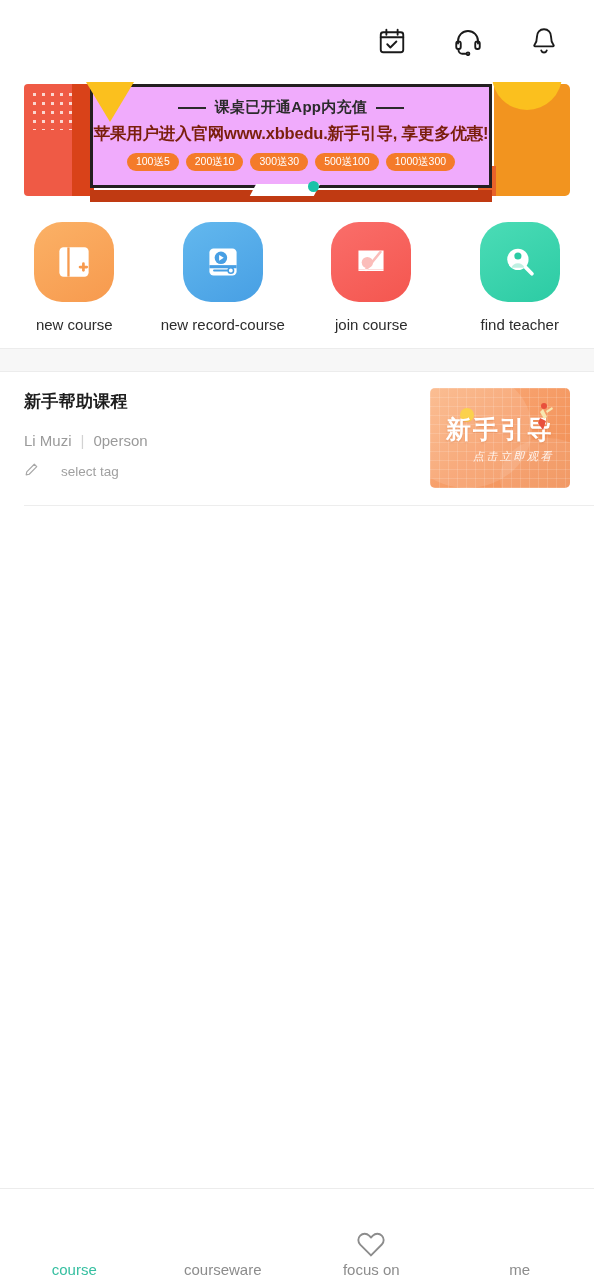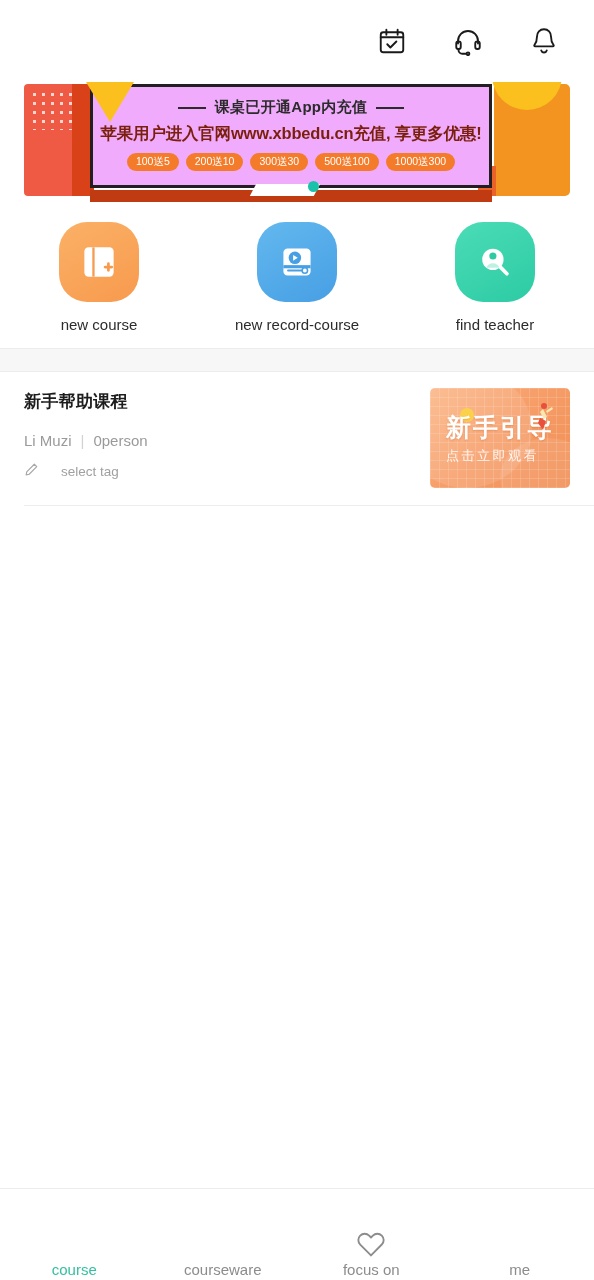--- a/index.html
+++ b/index.html
@@ -289,34 +289,35 @@
   .thumb-ball {
     position: absolute;
     left: 30px; top: 20px;
     width: 14px; height: 14px;
     border-radius: 50%;
     background: #fbd14c;
   }
   .thumb-txt {
     position: relative;
     z-index: 2;
-    text-align: left;
+    text-align: right;
     color: #ffffff;
   }
   .thumb-main {
     font-size: 25px;
     font-weight: bold;
     letter-spacing: 2px;
     text-shadow: 0 1px 2px rgba(200,90,30,.35);
   }
   .thumb-sub {
-    font-size: 13px;
+    font-size: 11px;
     letter-spacing: 2.5px;
     margin-top: 3px;
     opacity: .88;
+    font-style: italic;
   }
   .thumb-person {
     position: absolute;
     right: 16px; top: 14px;
     width: 22px; height: 30px;
     z-index: 3;
   }
 
   
   .tabbar {
@@ -383,21 +384,21 @@
       </div>
       <div class="bnr-rightstrip"></div>
       <div class="bnr-tri"></div>
 
       <div class="bnr-card">
         <div class="bnr-line1">
           <span class="dash"></span>
           <span>课桌已开通App内充值</span>
           <span class="dash"></span>
         </div>
-        <div class="bnr-line2">苹果用户进入官网www.xbbedu.cn充值, 享更多优惠!</div>
+        <div class="bnr-line2">苹果用户进入官网www.xbbedu.新手引导, 享更多优惠!</div>
         <div class="bnr-badges">
           <span class="badge">100送5</span>
           <span class="badge">200送10</span>
           <span class="badge">300送30</span>
           <span class="badge">500送100</span>
           <span class="badge">1000送300</span>
         </div>
       </div>
 
       <div class="bnr-base"></div>
@@ -427,20 +428,31 @@
           <rect x="9" y="25" width="26" height="3" fill="#479fe4"></rect>
           <circle cx="20" cy="18" r="6" fill="#479fe4"></circle>
           <path d="M18.3 15.2l4.4 2.8-4.4 2.8z" fill="#ffffff"></path>
           <rect x="12.5" y="29.2" width="19" height="1.8" rx=".9" fill="#479fe4"></rect>
           <circle cx="29.5" cy="30.1" r="2.6" fill="#ffffff" stroke="#479fe4" stroke-width="1.5"></circle>
         </svg>
       </div>
       <div class="act-label">new record-course</div>
     </div>
 
+    <div class="action">
+      <div class="act-icon red">
+        <svg width="46" height="46" viewBox="0 0 44 44">
+          <rect x="10" y="11" width="24" height="18" fill="#ffffff"></rect>
+          <circle cx="18.5" cy="22.5" r="5.4" fill="#fbbdba"></circle>
+          <path d="M31 12.5L17 29.5" stroke="#fbbdba" stroke-width="2.4" stroke-linecap="round"></path>
+          <path d="M10 29h24v1.6H10z" fill="#ffffff"></path>
+        </svg>
+      </div>
+      <div class="act-label">join course</div>
+    </div>
 
     <div class="action">
       <div class="act-icon teal">
         <svg width="46" height="46" viewBox="0 0 44 44">
           <circle cx="20" cy="19.5" r="10.2" fill="#ffffff"></circle>
           <circle cx="20" cy="16.2" r="3.4" fill="#2ccba4"></circle>
           <path d="M13.8 27.6a6.6 6.6 0 0 1 12.4 0z" fill="#bff0e2"></path>
           <path d="M27.4 27.2l6 6" stroke="#ffffff" stroke-width="3.6" stroke-linecap="round"></path>
         </svg>
       </div>

